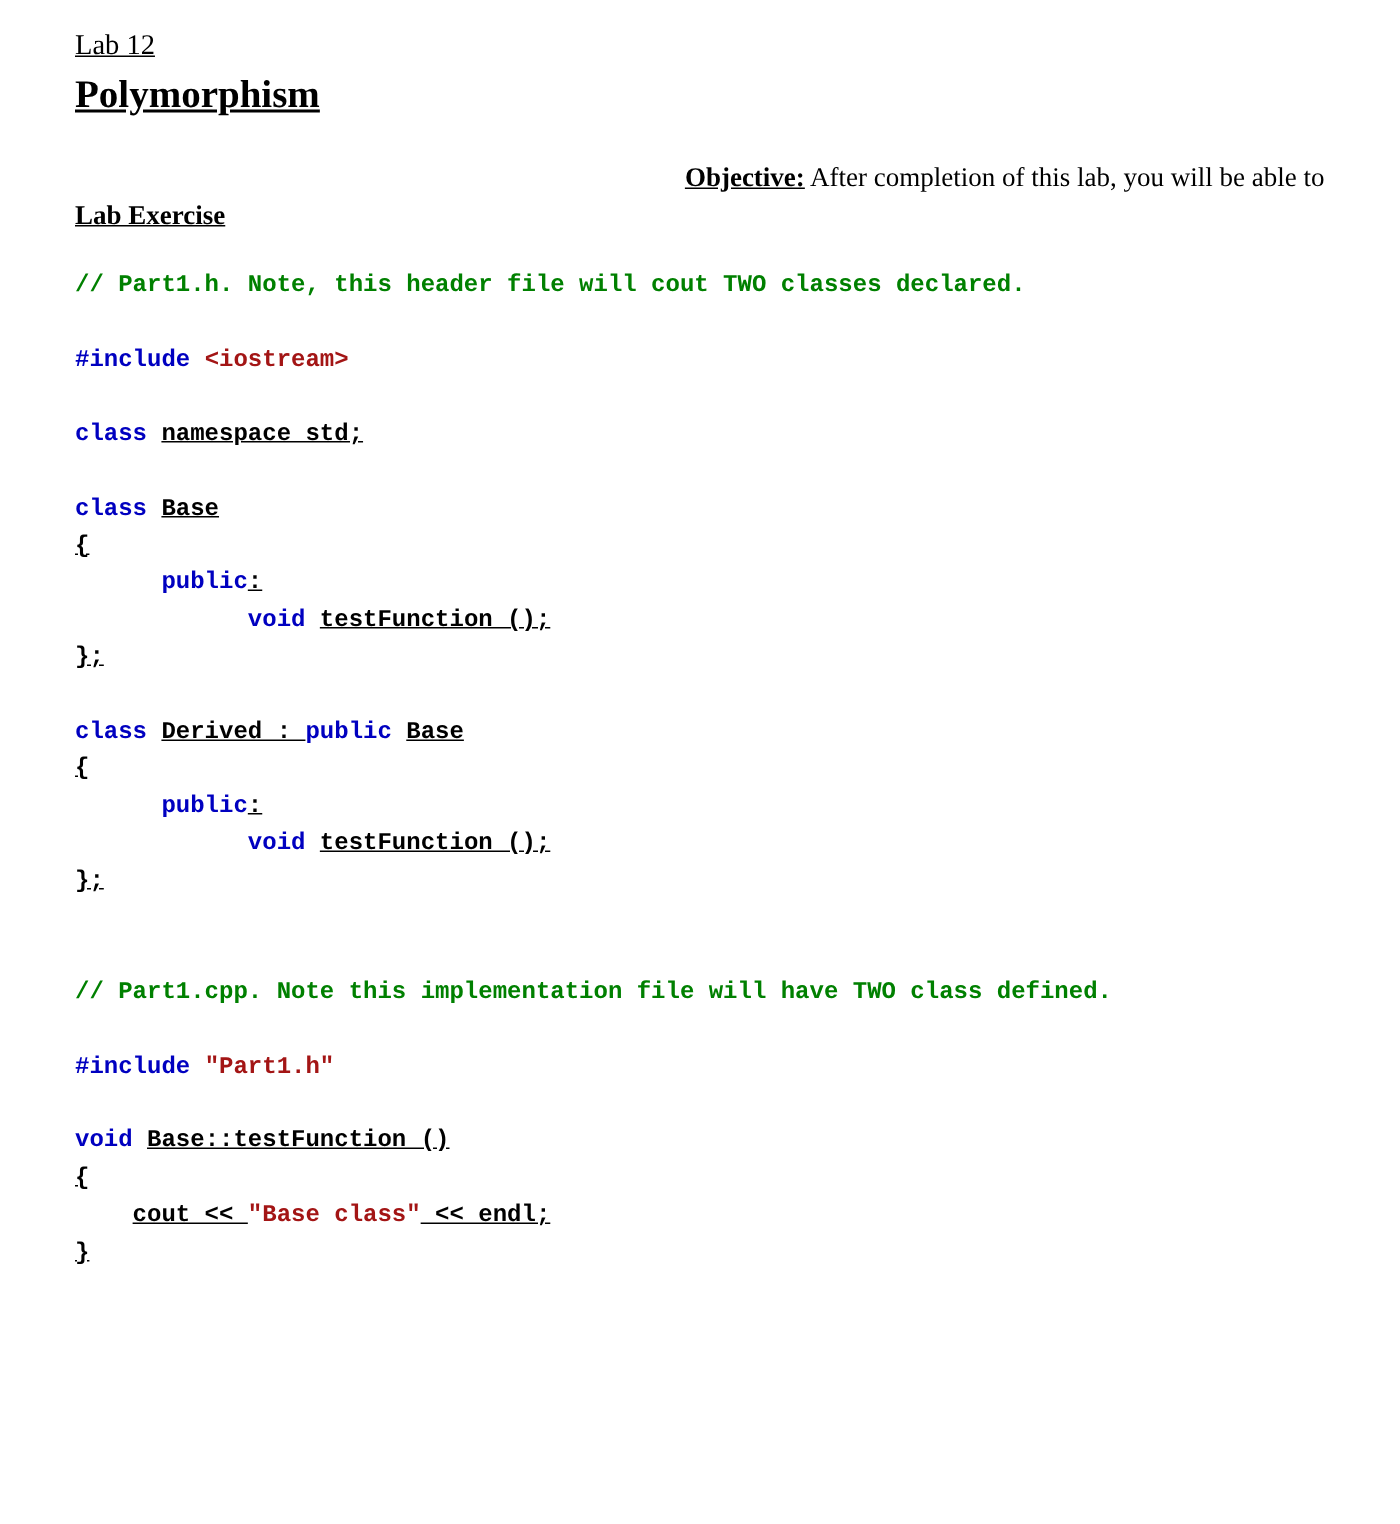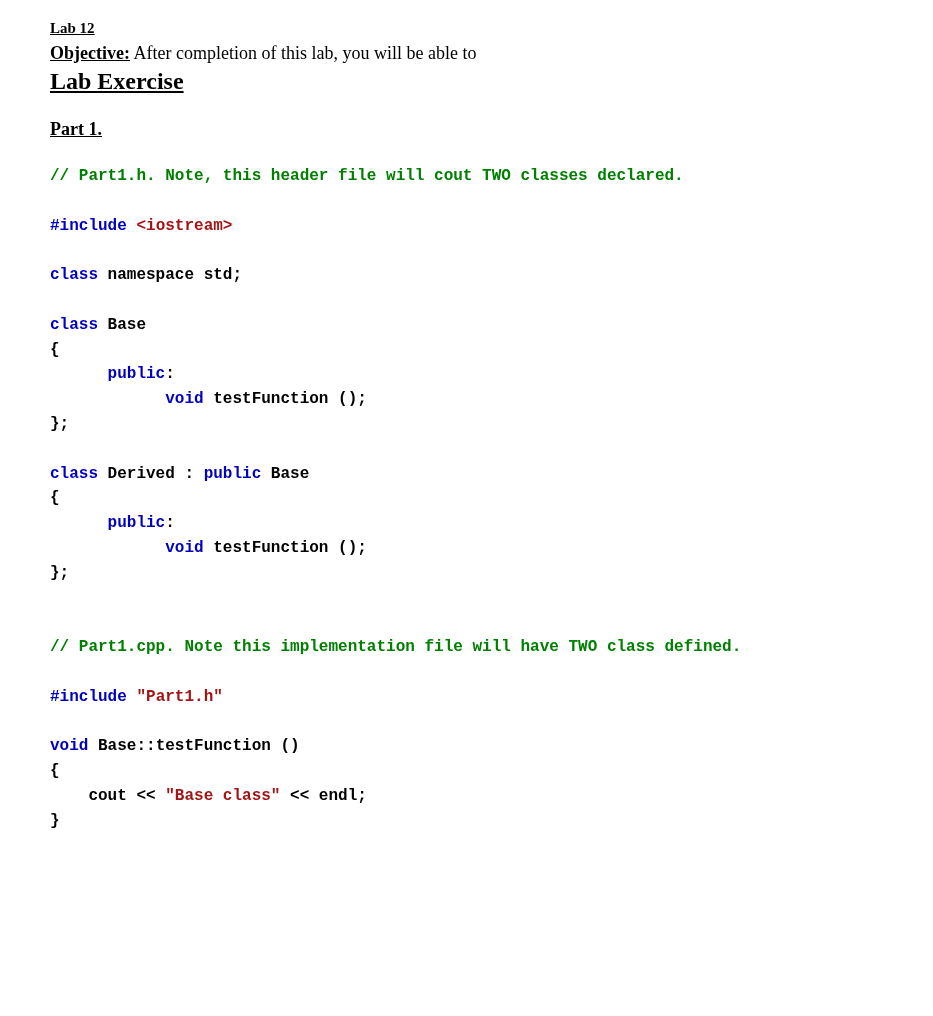--- a/index.html
+++ b/index.html
@@ -8,50 +8,51 @@
     background: #ffffff;
     font-family: "Times New Roman", Times, serif;
     color: #000000;
   }
   .page {
     box-sizing: border-box;
     width: 933px;
     padding: 20px 50px 40px 50px;
   }
   .lab-num {
-    font-size: 15px;
-    font-weight: bold;
+    font-size: 19px;
+    font-weight: normal;
     text-decoration: underline;
     margin: 0 0 6px 0;
   }
   .title {
     font-size: 26px;
     font-weight: bold;
     text-decoration: underline;
     margin: 0 0 30px 0;
   }
   .objective-line {
     font-size: 18px;
     margin: 0 0 4px 0;
+    text-align: right;
   }
   .objective-label {
     font-weight: bold;
     text-decoration: underline;
   }
   ul.obj-list {
     margin: 4px 0 26px 0;
     padding-left: 48px;
   }
   ul.obj-list li {
     font-size: 18px;
     padding-left: 6px;
     line-height: 1.4;
   }
   .section-head {
-    font-size: 24px;
+    font-size: 18px;
     font-weight: bold;
     text-decoration: underline;
     margin: 0 0 24px 0;
   }
   .part-head {
     font-size: 18px;
     font-weight: bold;
     text-decoration: underline;
     margin: 0 0 24px 0;
   }
@@ -66,38 +67,38 @@
     font-family: "Courier New", Courier, monospace;
     font-size: 16px;
     font-weight: bold;
     line-height: 1.55;
     white-space: pre;
   }
   .c-comment { color: #008000; }
   .c-keyword { color: #0000c0; }
   .c-header1 { color: #a31515; margin-top: 43px; }
   .c-header2 { color: #a31515; }
-  .c-plain { color: #000000; }
+  .c-plain { color: #000000; text-decoration: underline; }
 </style>
 </head>
 <body>
 
 <div class="page">
 
   <p class="lab-num">Lab 12</p>
 
+  <p class="title">Polymorphism</p>
 
   <p class="objective-line">
     <span class="objective-label">Objective:</span><span> After completion of this lab, you will be able to</span>
   </p>
 
 
   <p class="section-head">Lab Exercise</p>
 
-  <p class="part-head">Part 1.</p>
 
 
 <pre class="code"><span class="c-comment">// Part1.h. Note, this header file will cout TWO classes declared.</span>
 <span></span>
 <span class="c-keyword">#include </span><span class="c-header1">&lt;iostream&gt;</span>
 <span></span>
 <span class="c-keyword">class </span><span class="c-plain">namespace std;</span>
 <span></span>
 <span class="c-keyword">class </span><span class="c-plain">Base</span>
 <span class="c-plain">{</span>

